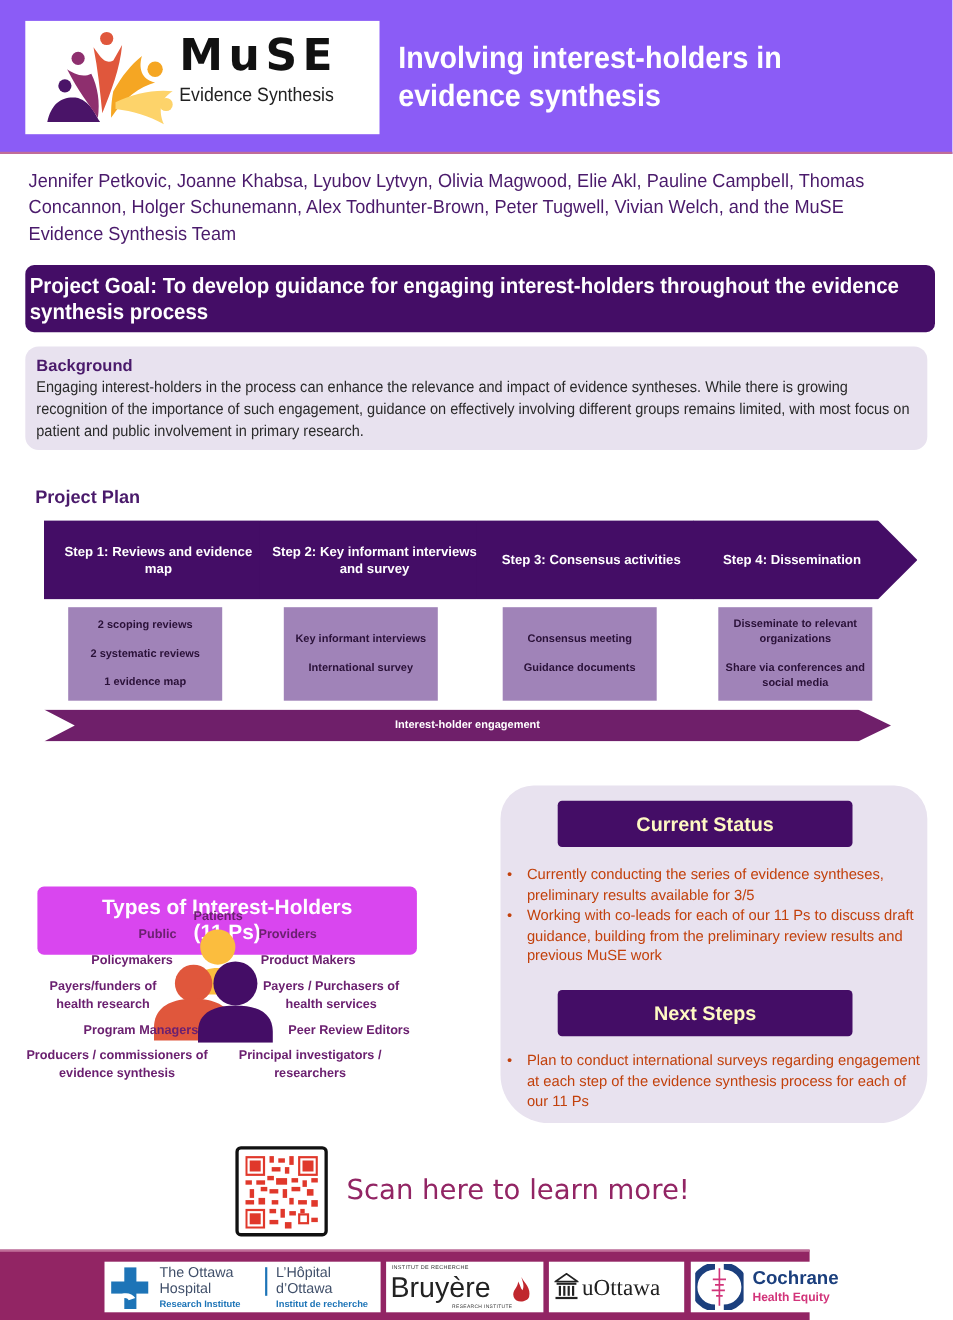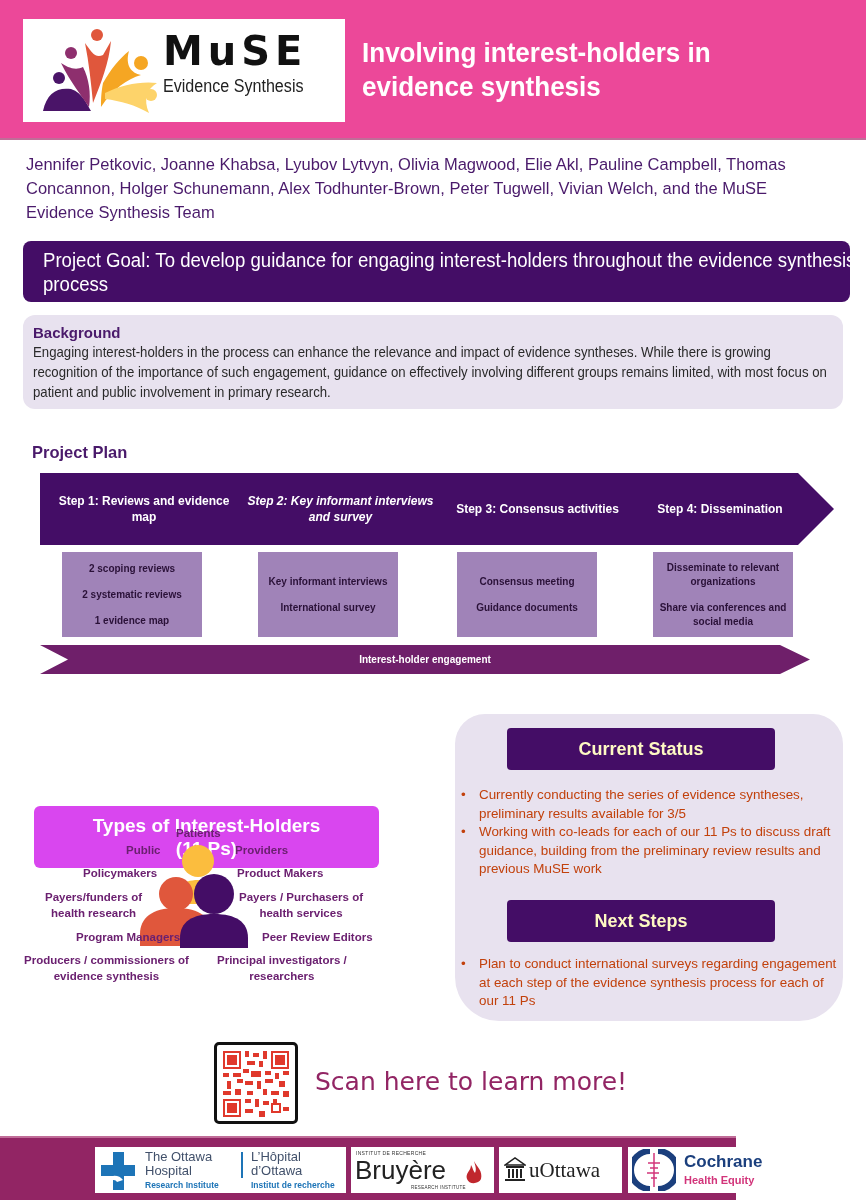--- a/index.html
+++ b/index.html
@@ -1,45 +1,45 @@
 <!DOCTYPE html>
 <html><head>
 <meta charset="utf-8">
 <style>
   * { box-sizing: border-box; margin: 0; padding: 0; }
   html, body { width: 866px; height: 1200px; background: #ffffff; overflow: hidden; }
   body { position: relative; font-family: "Liberation Sans", sans-serif; }
 
   
-  .header { position: absolute; left: 0; top: 0; width: 866px; height: 140px; background: #ec4899; border-bottom: 2px solid #c06d98; }
+  .header { position: absolute; left: 0; top: 0; width: 866px; height: 140px; background: #8b5cf6; border-bottom: 2px solid #c06d98; }
   .logo-box { position: absolute; left: 23px; top: 19px; width: 322px; height: 103px; background: #ffffff; }
   .logo-figs { position: absolute; left: 8px; top: 4px; width: 130px; height: 94px; }
   .logo-muse { position: absolute; left: 140px; top: 12px; font-family: "DejaVu Sans", sans-serif; font-weight: bold; font-size: 40px; letter-spacing: 5px; color: #111; line-height: 40px; }
   .logo-sub { position: absolute; left: 140px; top: 57px; font-family: "Liberation Sans", sans-serif; font-size: 17.5px; color: #222; line-height: 20px; transform: scaleX(0.92); transform-origin: left; }
   .poster-title { position: absolute; left: 362px; top: 36px; width: 480px; color: #ffffff; font-family: "Liberation Sans", sans-serif; font-weight: bold; font-size: 28px; line-height: 34px; transform: scaleX(0.93); transform-origin: left; }
 
   
   .authors { position: absolute; left: 26px; top: 152px; width: 820px; color: #4a1a6b; font-family: "Liberation Sans", sans-serif; font-size: 17.2px; line-height: 24px; transform: scaleX(0.96); transform-origin: left; }
 
   
-  .goal { position: absolute; left: 23px; top: 241px; width: 827px; height: 61px; background: #440d66; border-radius: 8px; padding: 7px 20px; color: #fff; font-weight: normal; font-size: 20px; line-height: 24px; }
+  .goal { position: absolute; left: 23px; top: 241px; width: 827px; height: 61px; background: #440d66; border-radius: 8px; padding: 7px 4px; color: #fff; font-weight: bold; font-size: 20px; line-height: 24px; }
   .goal span { display: block; transform: scaleX(0.93); transform-origin: left; width: 880px; }
 
   
   .bg-box { position: absolute; left: 23px; top: 315px; width: 820px; height: 94px; background: #e8e2ef; border-radius: 12px; padding: 8px 10px; }
   .bg-title { color: #4a1a6b; font-weight: bold; font-size: 15px; line-height: 19px; }
   .bg-text { color: #2a2a2a; font-size: 14.2px; line-height: 20px; width: 860px; transform: scaleX(0.93); transform-origin: left; }
 
   .plan-title { position: absolute; left: 32px; top: 443px; color: #4a1a6b; font-weight: bold; font-size: 16.5px; }
 
   
   .step { position: absolute; top: 473px; height: 72px; background: #440d66; color: #fff; font-weight: bold; font-size: 12px; line-height: 16px; display: flex; align-items: center; justify-content: center; text-align: center; padding: 0 34px 0 10px;
           clip-path: polygon(0 0, calc(100% - 36px) 0, 100% 50%, calc(100% - 36px) 100%, 0 100%); }
   .step1 { left: 40px; width: 232px; }
-  .step2 { left: 236px; width: 233px; font-style: italic; }
+  .step2 { left: 236px; width: 233px; }
   .step3 { left: 433px; width: 233px; }
   .step4 { left: 630px; width: 204px; }
 
   .sub { position: absolute; top: 552px; height: 85px; background: #a083b8; color: #2a1138; font-weight: bold; font-size: 10px; line-height: 14px; display: flex; flex-direction: column; justify-content: center; align-items: center; text-align: center; gap: 12px; padding: 4px 6px; }
   .sub1 { left: 62px; width: 140px; }
   .sub2 { left: 258px; width: 140px; }
   .sub3 { left: 457px; width: 140px; }
   .sub4 { left: 653px; width: 140px; gap: 12px; }
 
   .engage { position: absolute; left: 40px; top: 645px; width: 770px; height: 29px; background: #6f1f6a; color: #fff; font-size: 10px; font-weight: bold; display: flex; align-items: center; justify-content: center;

